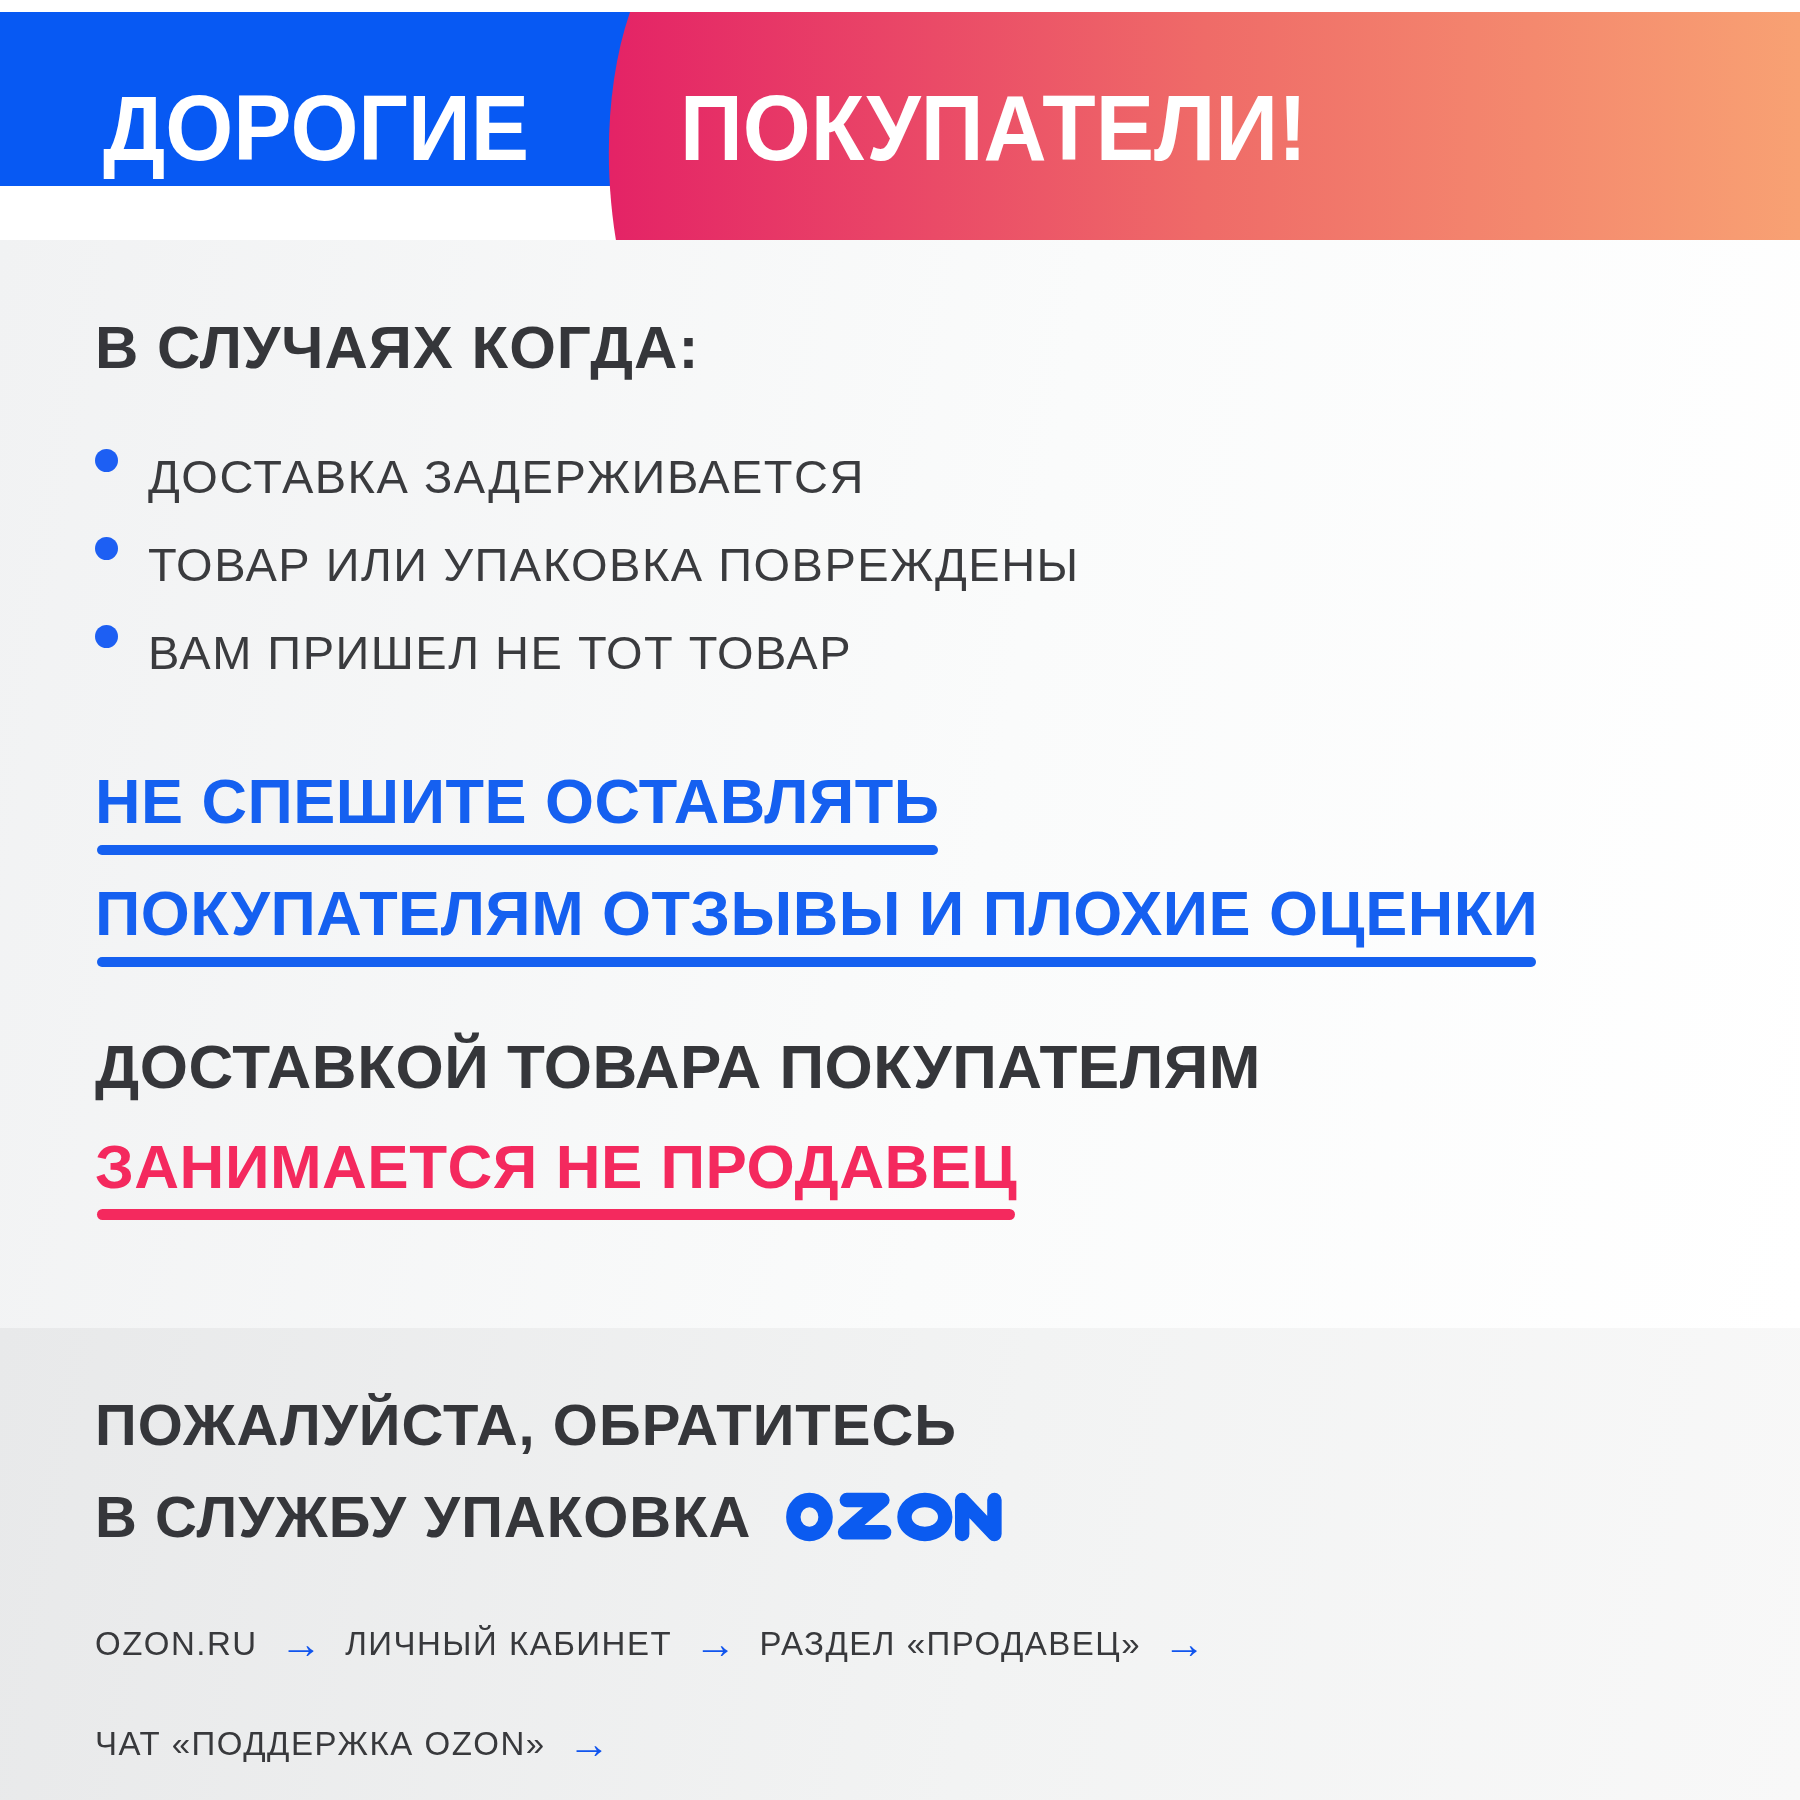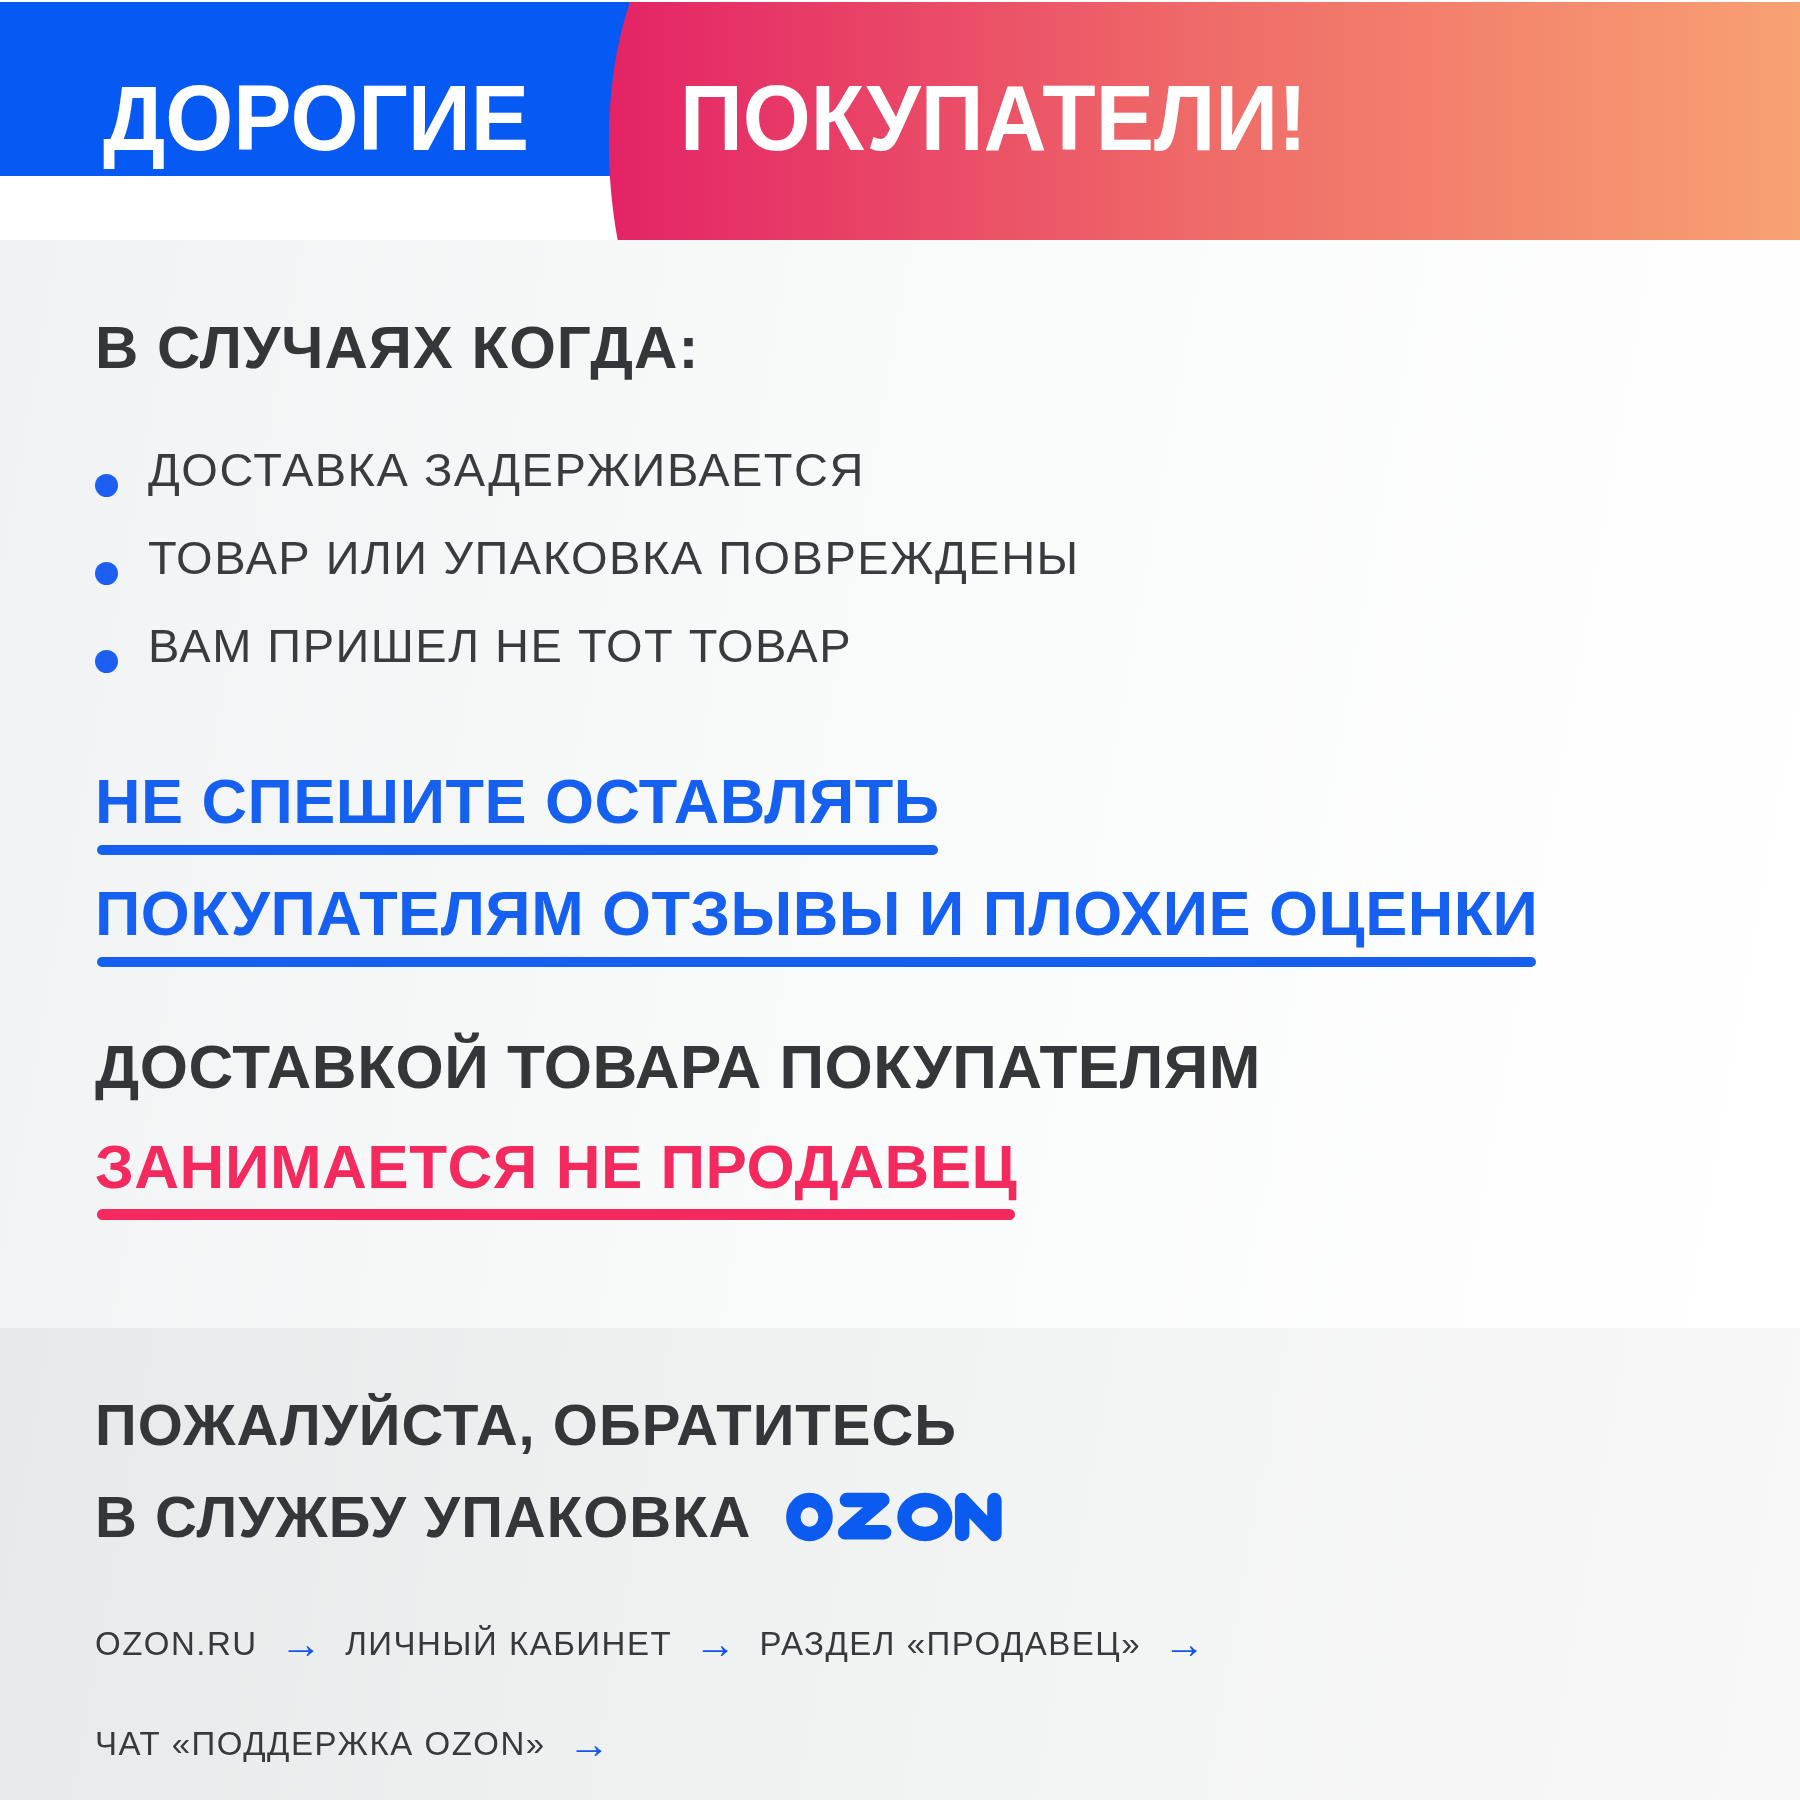--- a/index.html
+++ b/index.html
@@ -2,42 +2,42 @@
 <html><head>
 <meta charset="utf-8">
 <style>
   html,body { margin:0; padding:0; background:#ffffff; }
   .canvas {
     position:relative; width:1800px; height:1800px; overflow:hidden;
     font-family:"Liberation Sans", sans-serif;
   }
 
   
-  .banner { position:absolute; top:2px; left:0; width:1800px; height:174px; background:#0759F3; }
+  .banner { position:absolute; top:12px; left:0; width:1800px; height:174px; background:#0759F3; }
   .banner-curve { position:absolute; top:0; left:0; width:1800px; height:240px; display:block; }
   .banner-word {
     position:absolute; top:70px; line-height:1; color:#ffffff;
     font-size:92px; font-weight:700; letter-spacing:0px; white-space:nowrap;
     transform:scaleX(.95); transform-origin:left center;
   }
   .banner-word.left  { left:103px; }
   .banner-word.right { left:680px; }
 
   
   .mid {
     position:absolute; top:240px; left:0; width:1800px; height:1088px;
     background:linear-gradient(100deg,#f1f2f3 0%,#fafbfb 55%,#ffffff 100%);
   }
   .cases-heading {
     position:absolute; top:78px; left:95px; margin:0;
     font-size:60px; font-weight:700; color:#35363A; letter-spacing:1px; line-height:1; white-space:nowrap;
   }
   .bullets { position:absolute; top:209px; left:95px; margin:0; padding:0; list-style:none; }
   .bullets li {
-    display:flex; align-items:flex-end; height:48px; margin-bottom:40px;
+    display:flex; align-items:flex-start; height:48px; margin-bottom:40px;
     font-size:47px; font-weight:500; color:#3A3B3E; letter-spacing:1.5px; white-space:nowrap;
   }
   .dot { width:23px; height:23px; border-radius:50%; background:#1D5FF3; margin-right:30px; flex:none; }
 
   .warning { position:absolute; top:530px; left:95px; }
   .warning .wline { margin-bottom:49px; line-height:1; }
   .ul-blue {
     position:relative; display:inline-block; font-size:63px; font-weight:700;
     color:#1560F0; letter-spacing:0.5px; line-height:1; white-space:nowrap;
   }

